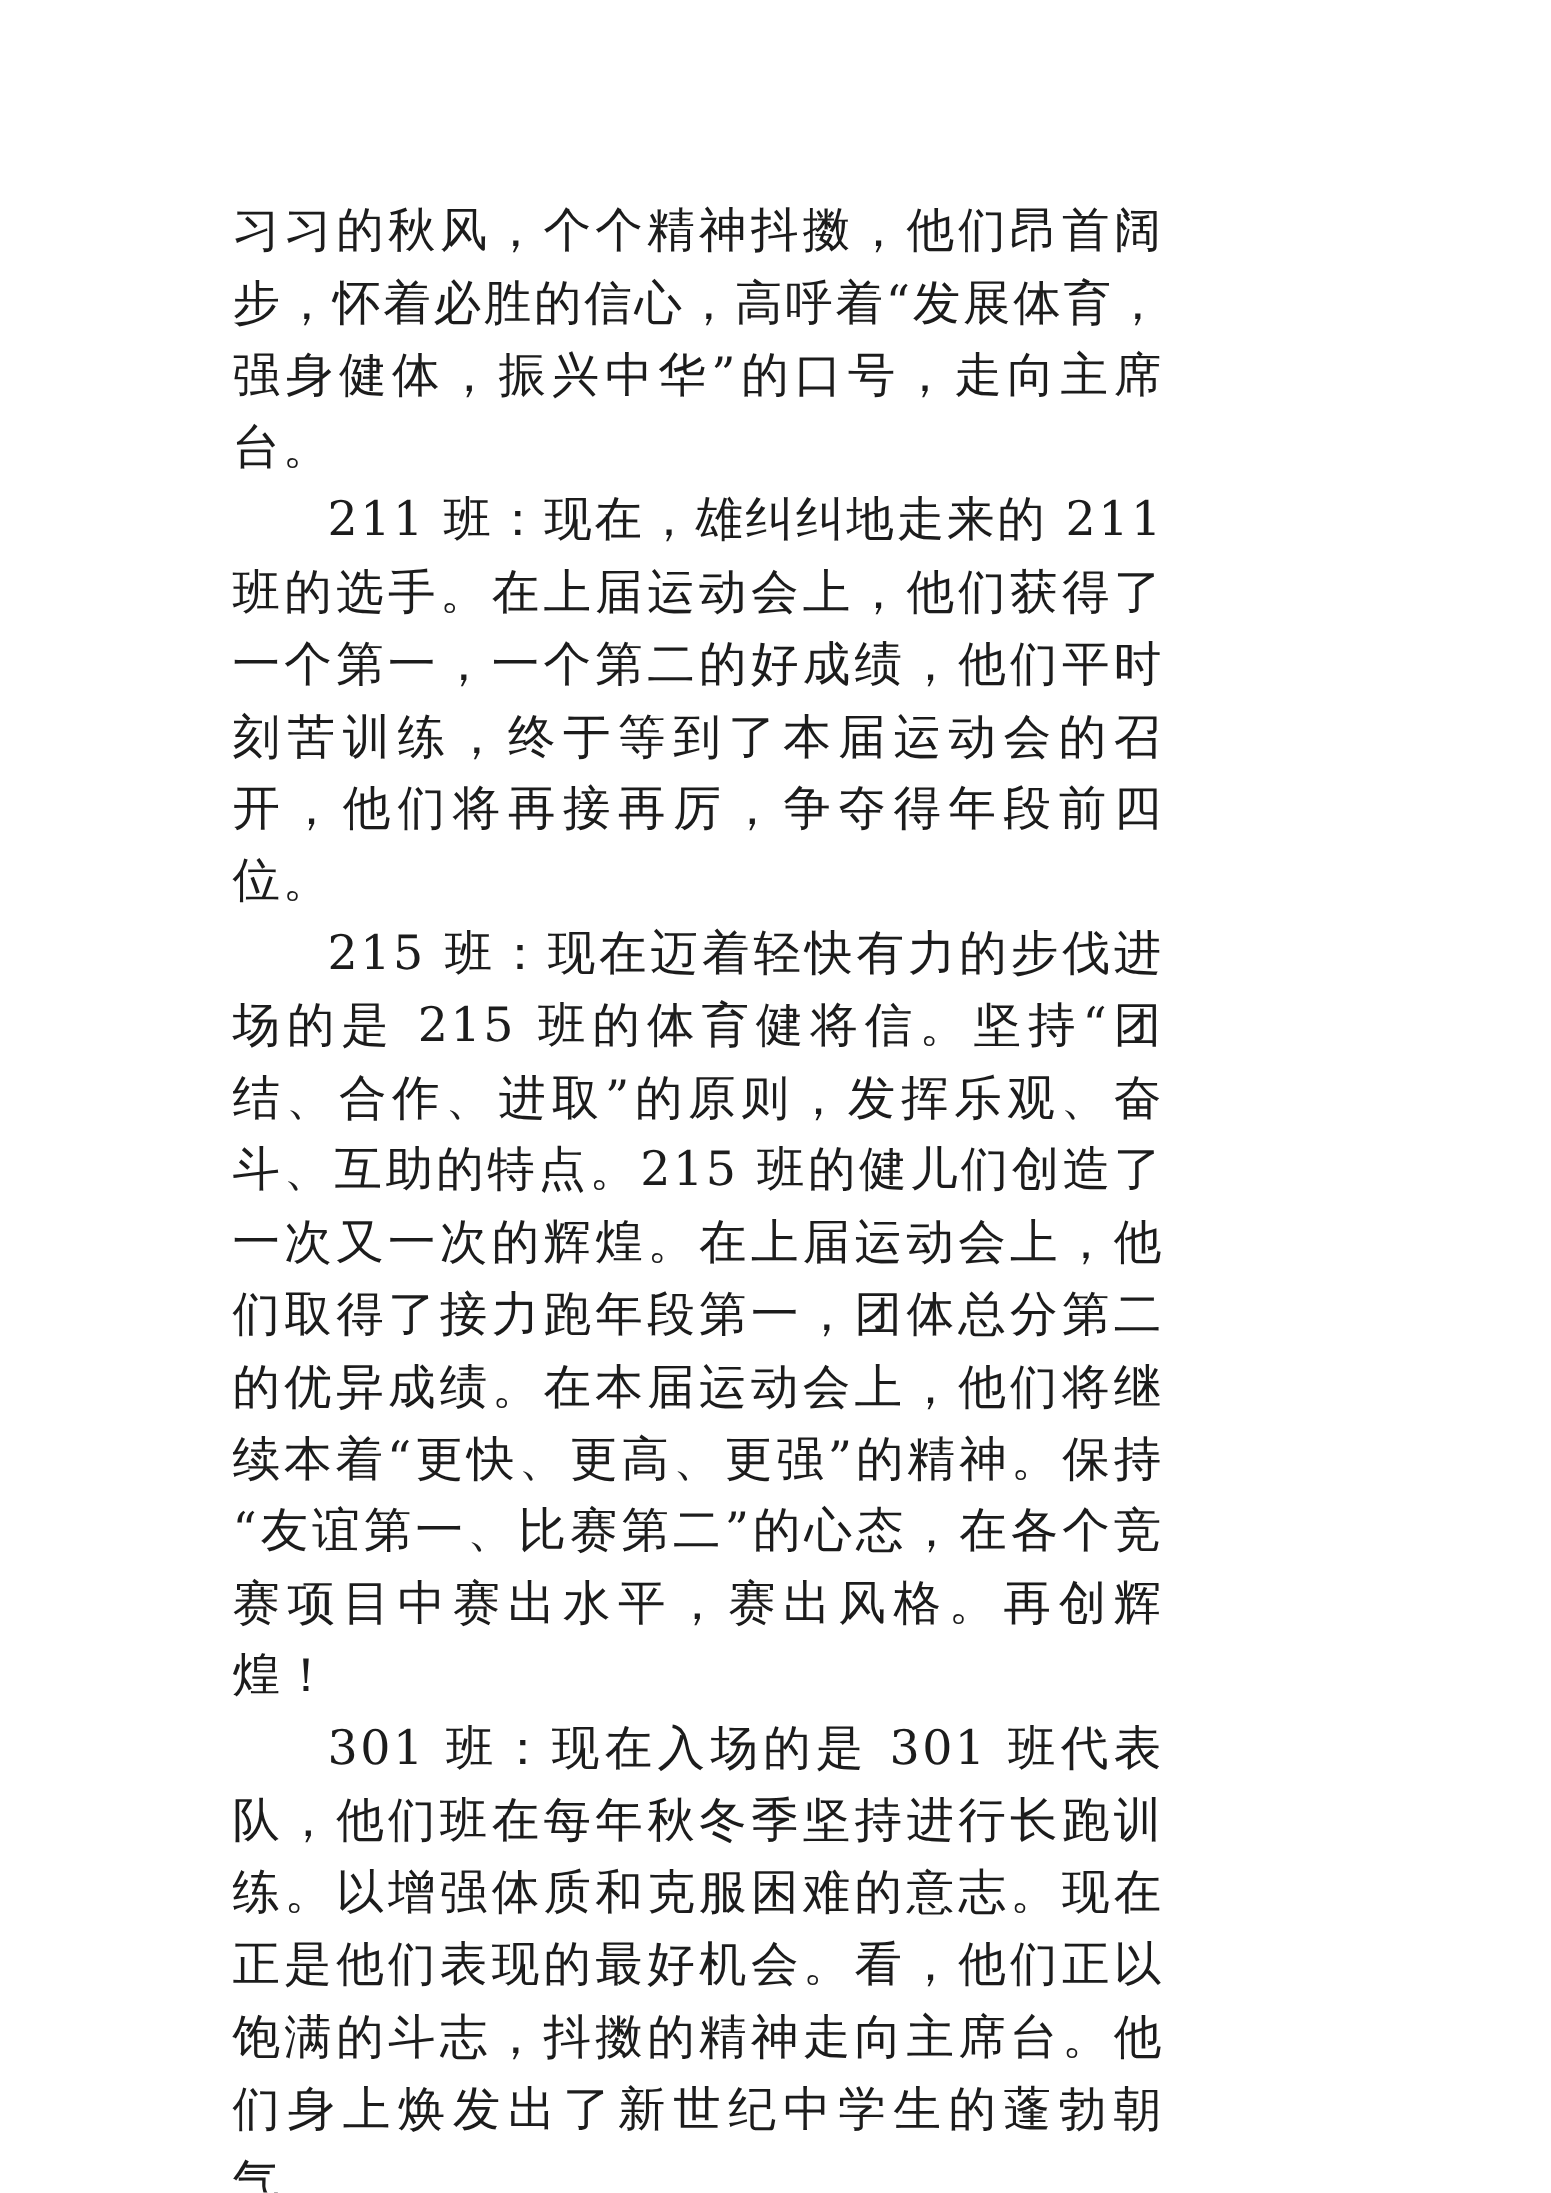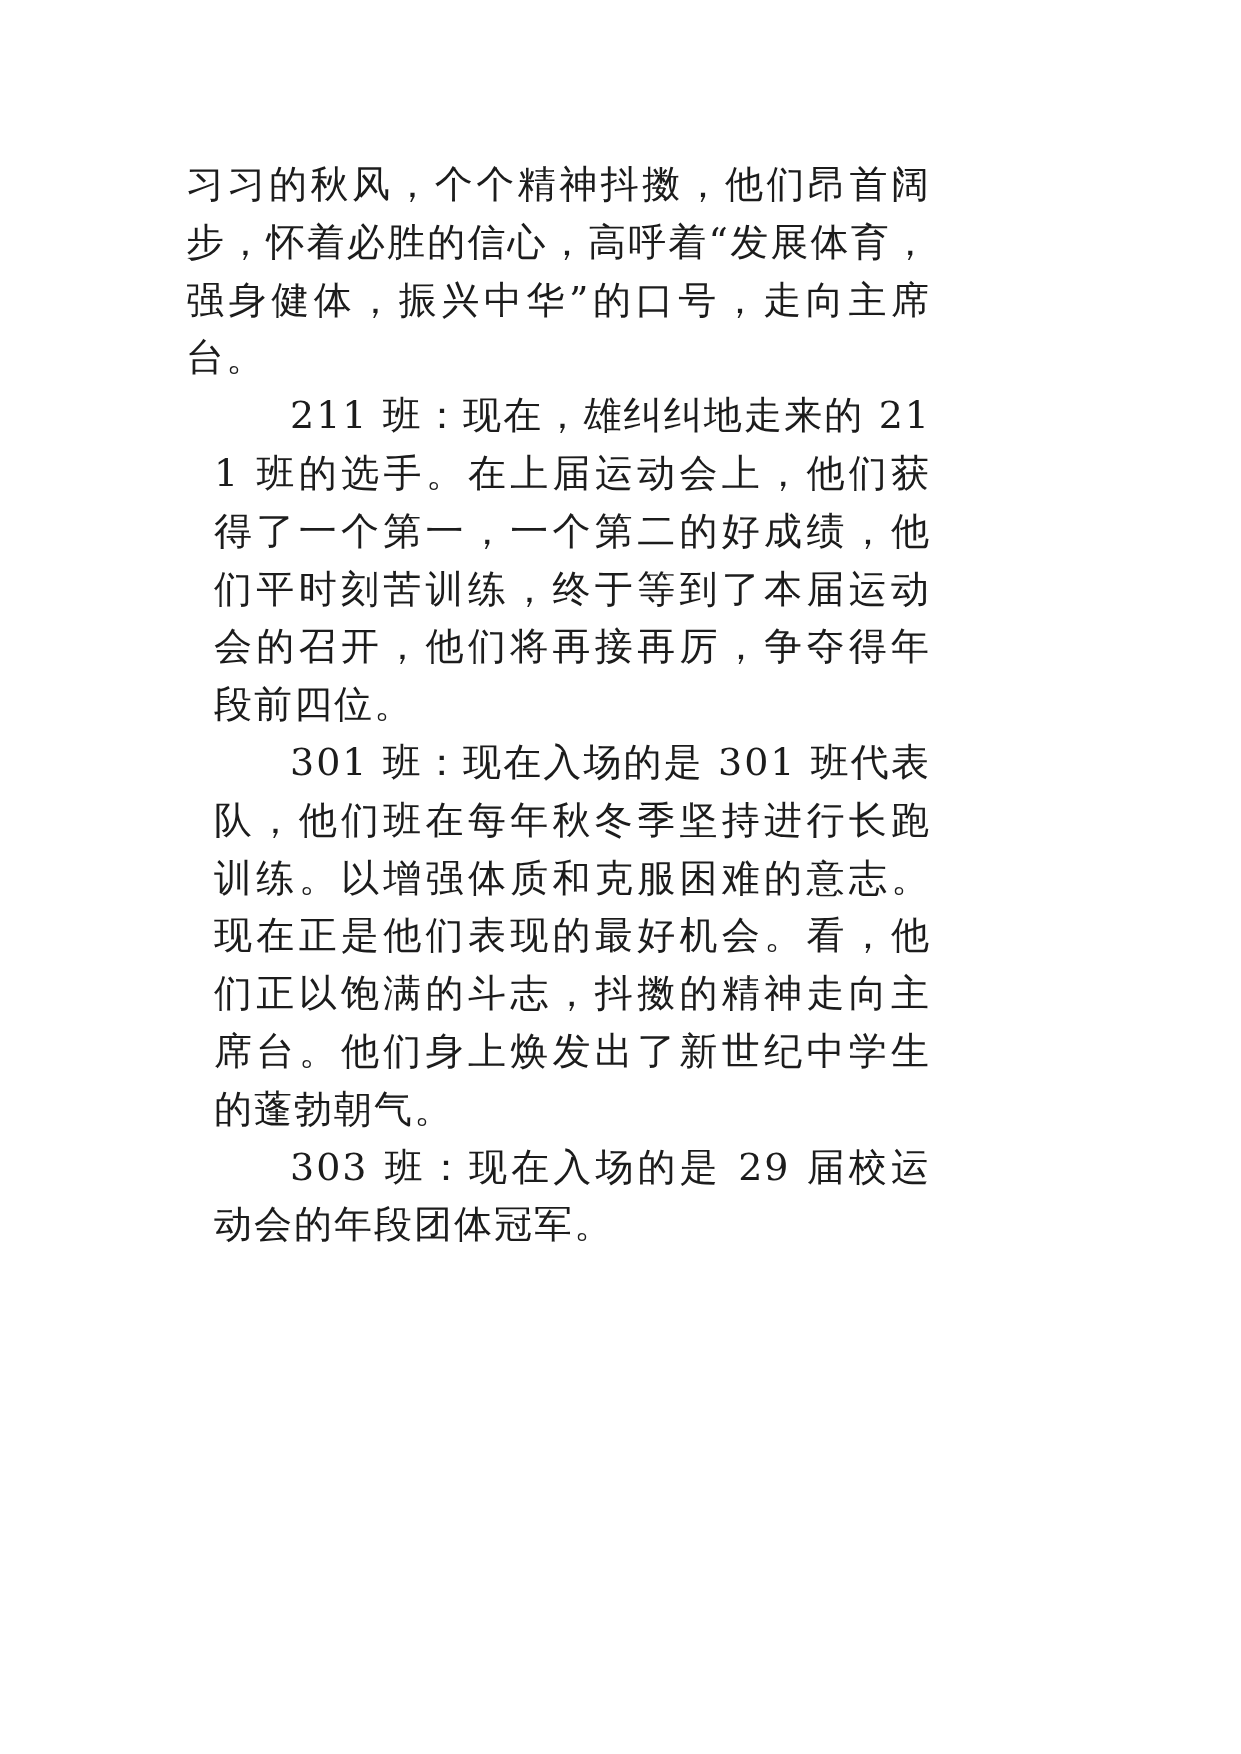--- a/index.html
+++ b/index.html
@@ -26,24 +26,24 @@
     text-align: justify;
     text-justify: inter-ideograph;
   }
   .para {
     margin: 0;
     padding: 0;
     word-break: break-all;
   }
   .para.indent {
     text-indent: 2em;
-    margin-left: 28px;
   }
 </style>
 </head>
 <body>
 
 <div class="page">
   <p class="para">习习的秋风，个个精神抖擞，他们昂首阔步，怀着必胜的信心，高呼着“发展体育，强身健体，振兴中华”的口号，走向主席台。</p>
   <p class="para indent">211 班：现在，雄纠纠地走来的 211 班的选手。在上届运动会上，他们获得了一个第一，一个第二的好成绩，他们平时刻苦训练，终于等到了本届运动会的召开，他们将再接再厉，争夺得年段前四位。</p>
+  <p class="para indent">215 班：现在迈着轻快有力的步伐进场的是 215 班的体育健将信。坚持“团结、合作、进取”的原则，发挥乐观、奋斗、互助的特点。215 班的健儿们创造了一次又一次的辉煌。在上届运动会上，他们取得了接力跑年段第一，团体总分第二的优异成绩。在本届运动会上，他们将继续本着“更快、更高、更强”的精神。保持“友谊第一、比赛第二”的心态，在各个竞赛项目中赛出水平，赛出风格。再创辉煌！</p>
   <p class="para indent">301 班：现在入场的是 301 班代表队，他们班在每年秋冬季坚持进行长跑训练。以增强体质和克服困难的意志。现在正是他们表现的最好机会。看，他们正以饱满的斗志，抖擞的精神走向主席台。他们身上焕发出了新世纪中学生的蓬勃朝气。</p>
   <p class="para indent">303 班：现在入场的是 29 届校运动会的年段团体冠军。</p>
 </div>
 
 </body></html>

